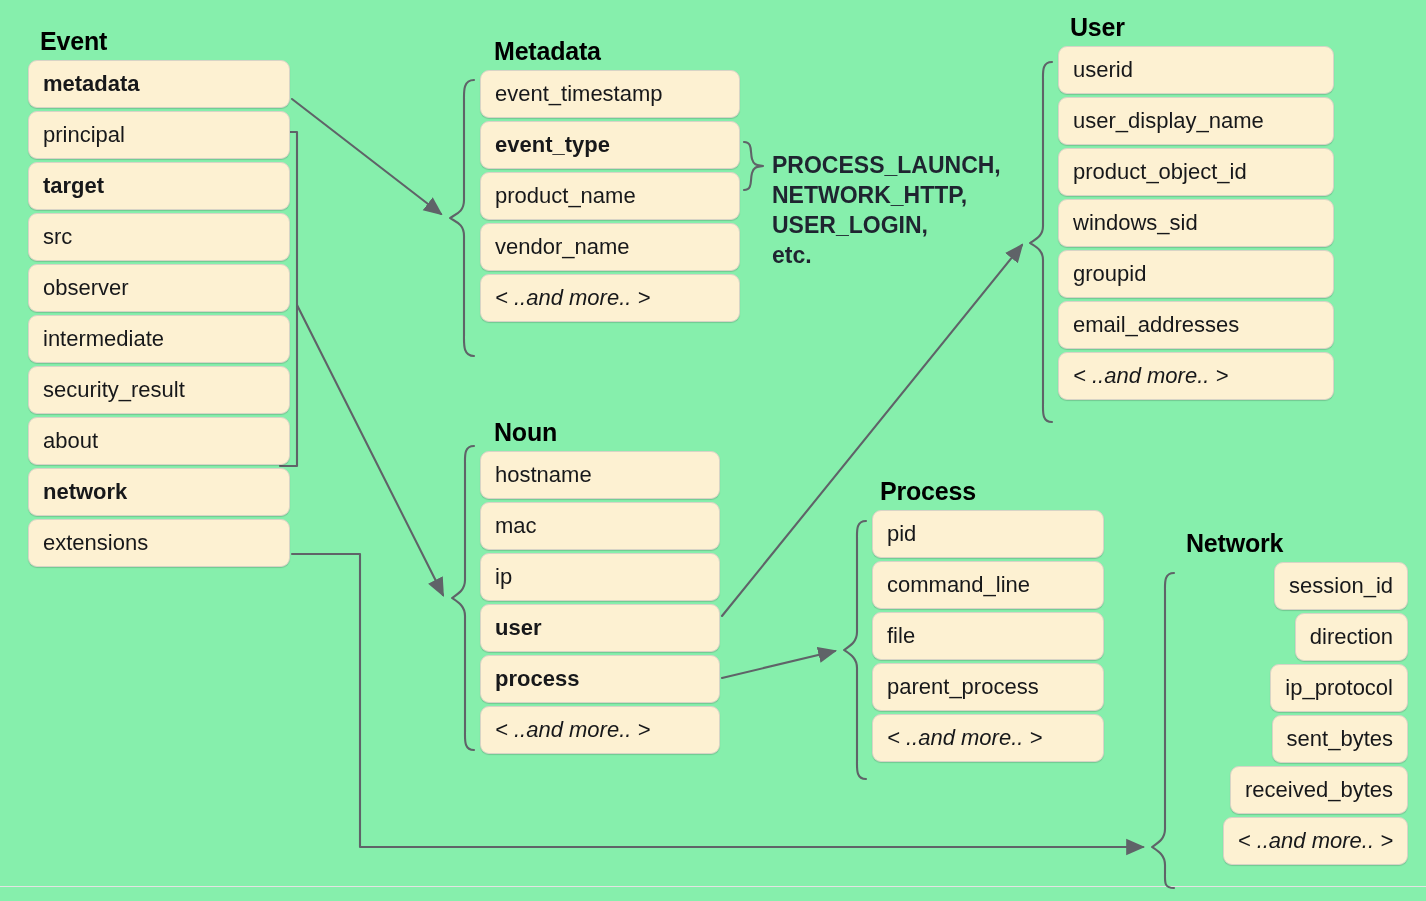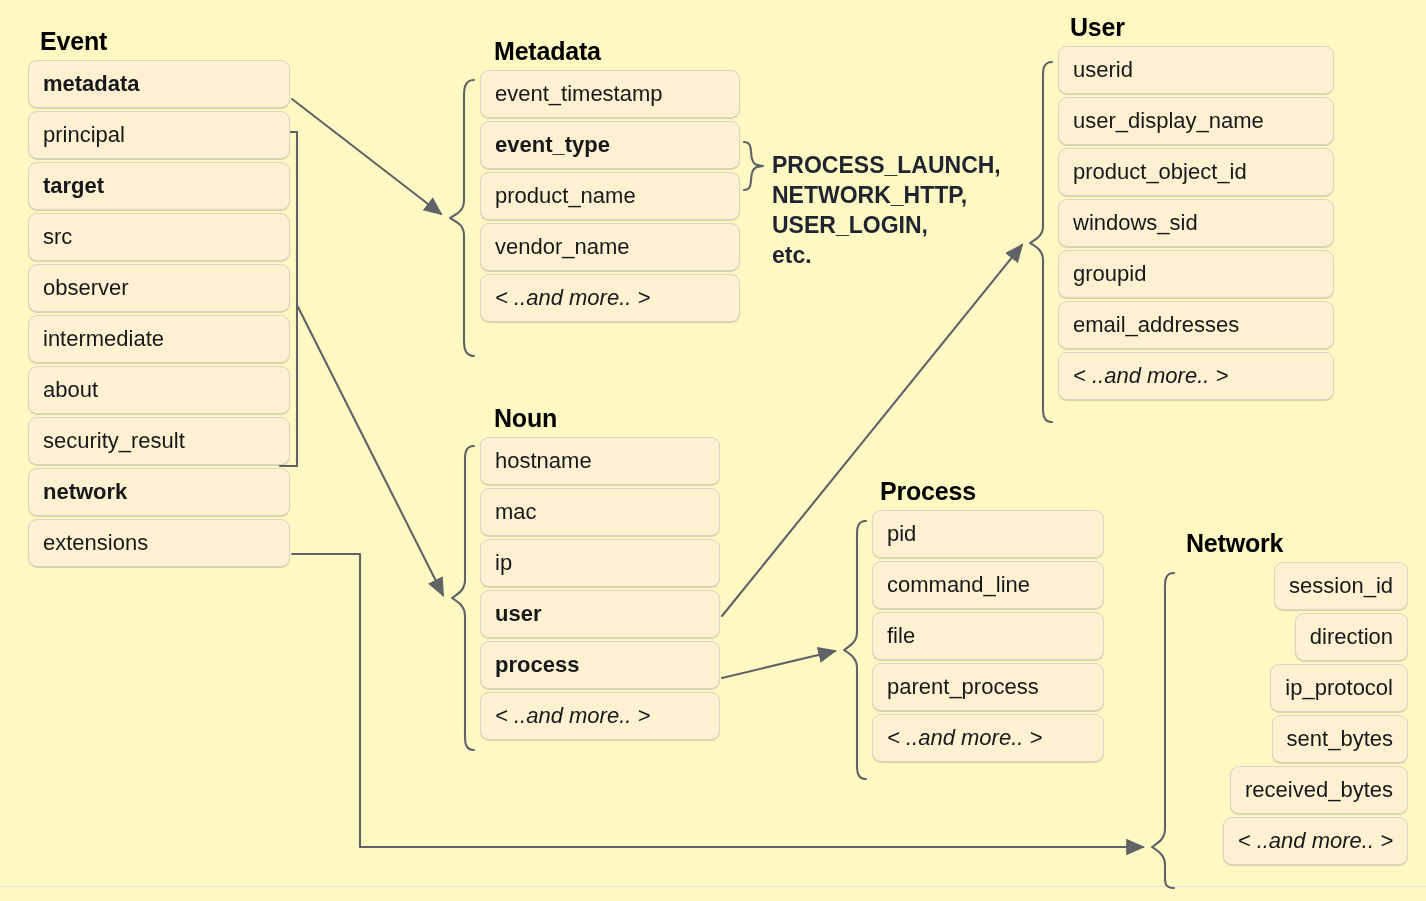--- a/index.html
+++ b/index.html
@@ -10,21 +10,21 @@
   }
   body {
     font-family: "Liberation Sans", sans-serif;
     color: #111111;
     -webkit-font-smoothing: antialiased;
   }
   #canvas {
     position: relative;
     width: 1426px;
     height: 901px;
-    background: #fef9c3;
+    background: #86efac;
     overflow: hidden;
   }
   
   #wires {
     position: absolute;
     left: 0; top: 0;
     width: 1426px;
     height: 901px;
     pointer-events: none;
     z-index: 1;
@@ -65,21 +65,21 @@
   .field.bold { font-weight: bold; }
   .field.more { font-style: italic; }
 
   
   #grp-event   { left: 28px;   top: 28px;  }
   #grp-event   .fields { width: 262px; }
   #grp-metadata{ left: 480px;  top: 38px;  }
   #grp-metadata .fields { width: 260px; }
   #grp-user    { left: 1058px; top: 14px;  }
   #grp-user    .fields { width: 276px; }
-  #grp-noun    { left: 480px;  top: 405px; }
+  #grp-noun    { left: 480px;  top: 419px; }
   #grp-noun    .fields { width: 240px; }
   #grp-process { left: 872px;  top: 478px; }
   #grp-process .fields { width: 232px; }
   #grp-network { left: 1180px; top: 530px; }
   #grp-network .fields { width: 228px; align-items: flex-end; }
 
   
   #grp-event   .group-title { margin-left: 12px; }
   #grp-metadata .group-title { margin-left: 14px; }
   #grp-user    .group-title { margin-left: 12px; }
@@ -189,22 +189,22 @@
 
   <div class="group" id="grp-event">
     <div class="group-title">Event</div>
     <div class="fields">
       <div class="field bold">metadata</div>
       <div class="field">principal</div>
       <div class="field bold">target</div>
       <div class="field">src</div>
       <div class="field">observer</div>
       <div class="field">intermediate</div>
+      <div class="field">security_result</div>
       <div class="field">about</div>
-      <div class="field">security_result</div>
       <div class="field bold">network</div>
       <div class="field">extensions</div>
     </div>
   </div>
 
   <div class="group" id="grp-metadata">
     <div class="group-title">Metadata</div>
     <div class="fields">
       <div class="field">event_timestamp</div>
       <div class="field bold">event_type</div>

